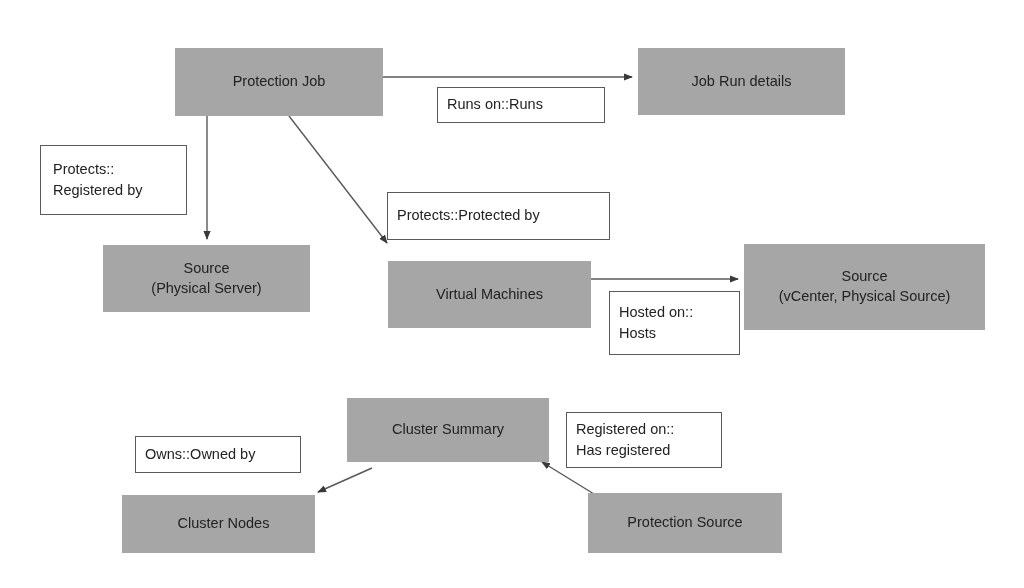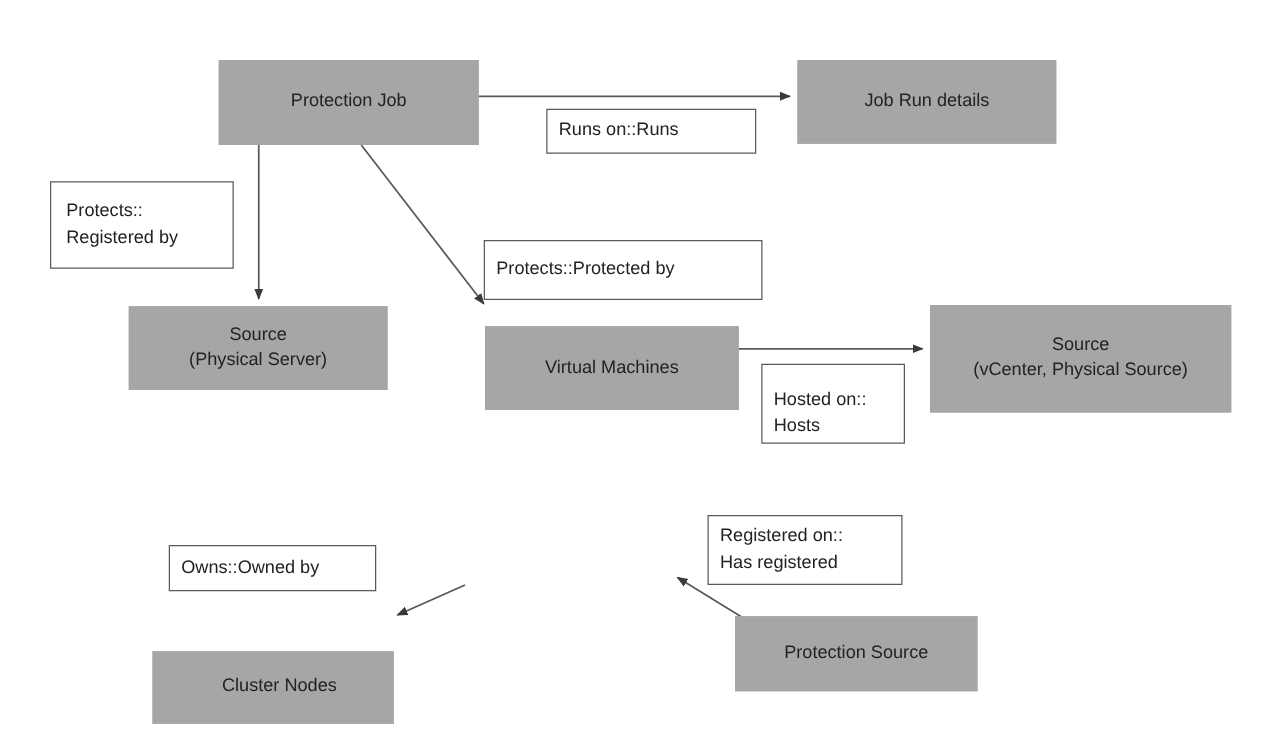--- a/index.html
+++ b/index.html
@@ -115,22 +115,26 @@
   <div class="entity" style="left:388px; top:261px; width:203px; height:67px;">
     <span>Virtual Machines</span>
 
   </div>
 
   <div class="entity" style="left:744px; top:244px; width:241px; height:86px;">
     <span>Source</span>
     <span class="line2">(vCenter, Physical Source)</span>
   </div>
 
+  <div class="entity" style="left:347px; top:398px; width:202px; height:64px;">
+    <span>Cluster Summary</span>
 
-  <div class="entity" style="left:122px; top:521px; width:193px; height:58px;padding-left:10px;">
+  </div>
+
+  <div class="entity" style="left:122px; top:495px; width:193px; height:58px;padding-left:10px;">
     <span>Cluster Nodes</span>
 
   </div>
 
   <div class="entity" style="left:588px; top:493px; width:194px; height:60px;">
     <span>Protection Source</span>
 
   </div>
 
   <div class="rel-label" style="left:437px; top:87px; width:168px; height:36px;">
@@ -141,21 +145,21 @@
   <div class="rel-label" style="left:40px; top:145px; width:147px; height:70px;padding-left:12px;">
     <span>Protects::</span>
     <span>Registered by</span>
   </div>
 
   <div class="rel-label" style="left:387px; top:175px; width:223px; height:48px;margin-top:17px;">
     <span>Protects::Protected by</span>
 
   </div>
 
-  <div class="rel-label" style="left:609px; top:291px; width:115px; height:64px;justify-content:flex-end;">
+  <div class="rel-label" style="left:609px; top:291px; width:131px; height:64px;">
     <span>Hosted on::</span>
     <span>Hosts</span>
   </div>
 
   <div class="rel-label" style="left:135px; top:436px; width:166px; height:37px;">
     <span>Owns::Owned by</span>
 
   </div>
 
   <div class="rel-label" style="left:566px; top:412px; width:156px; height:56px;">

